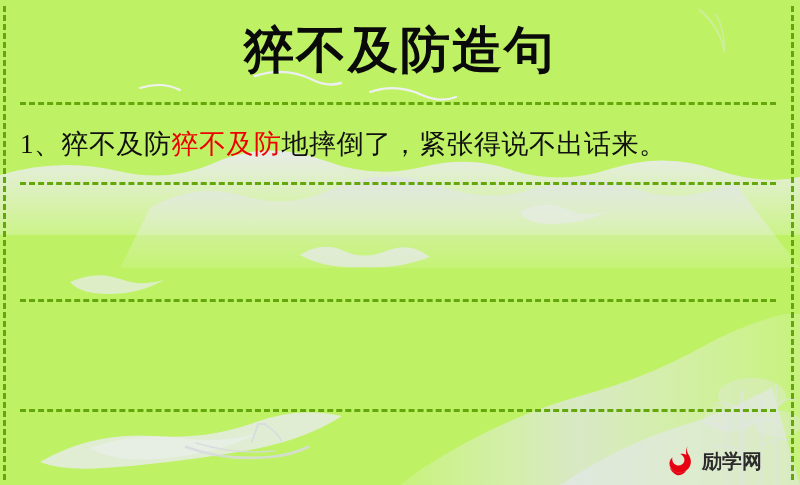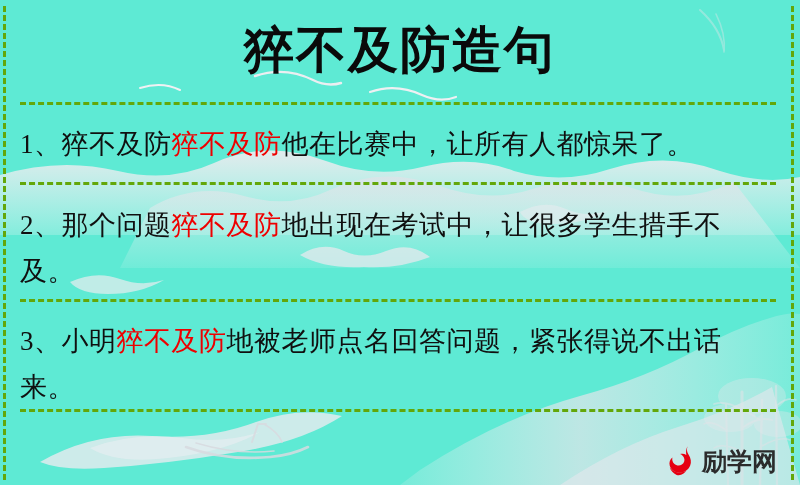--- a/index.html
+++ b/index.html
@@ -11,21 +11,21 @@
     height: 485px;
     background: #ffffff;
     font-family: "Liberation Serif", "DejaVu Serif", serif;
     overflow: hidden;
   }
 
   #page {
     position: relative;
     width: 800px;
     height: 485px;
-    background: #5eead4;
+    background: #bef264;
     box-sizing: border-box;
     overflow: hidden;
   }
 
   
   #watermark-layer {
     position: absolute;
     inset: 0;
     pointer-events: none;
     z-index: 0;
@@ -121,21 +121,21 @@
     z-index: 5;
   }
   #brand-mark {
     width: 36px;
     height: 36px;
     flex: 0 0 36px;
   }
   #brand-name {
     margin-left: 3px;
     font-family: "Liberation Sans", "DejaVu Sans", sans-serif;
-    font-size: 25px;
+    font-size: 20px;
     line-height: 28px;
     font-weight: bold;
     color: #2b2b2b;
     letter-spacing: 0px;
     white-space: nowrap;
   }
 </style>
 </head>
 <body>
 
@@ -210,34 +210,28 @@
   </div>
 
   <div class="frame-edge left"></div>
   <div class="frame-edge right"></div>
 
   <div id="title">猝不及防造句</div>
 
   <div class="separator sep-1"></div>
 
   <div class="sentence s1">
-    <span>1、</span><span>猝不及防</span><span class="idiom">猝不及防</span><span>他在比赛中，让所有人都惊呆了。</span>
+    <span>1、</span><span>猝不及防</span><span class="idiom">猝不及防</span><span>地摔倒了，紧张得说不出话来。</span>
   </div>
 
   <div class="separator sep-2"></div>
 
-  <div class="sentence s2">
-    <span>2、</span><span>那个问题</span><span class="idiom">猝不及防</span><span>地出现在考试中，让很多学生措手不及。</span>
-  </div>
 
   <div class="separator sep-3"></div>
 
-  <div class="sentence s3">
-    <span>3、</span><span>小明</span><span class="idiom">猝不及防</span><span>地被老师点名回答问题，紧张得说不出话来。</span>
-  </div>
 
   <div class="separator sep-4"></div>
 
   <div id="brand">
     <span id="brand-mark">
       <svg viewBox="0 0 36 36" xmlns="http://www.w3.org/2000/svg">
         <path d="M24.5 3.2 c-1.1 3.6 -0.4 6.1 1.0 8.4 c2.4 3.9 3.2 7.4 1.6 11.2
                  c-1.9 4.5 -6.4 7.1 -11.0 6.9 c-4.6 -0.2 -8.4 -3.1 -9.4 -7.2
                  c-0.8 -3.2 0.3 -6.3 2.7 -8.1 c-0.5 2.6 0.1 4.8 1.8 6.4
                  c2.1 2.0 5.3 2.3 7.7 0.8 c2.3 -1.5 3.2 -4.4 2.1 -6.9

